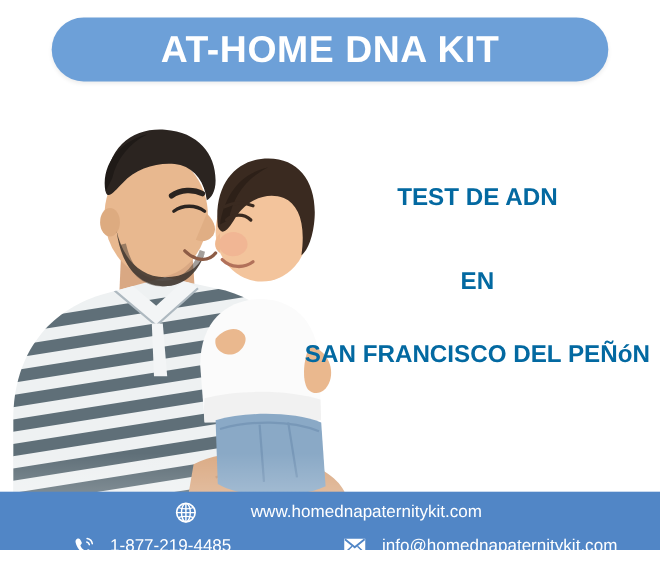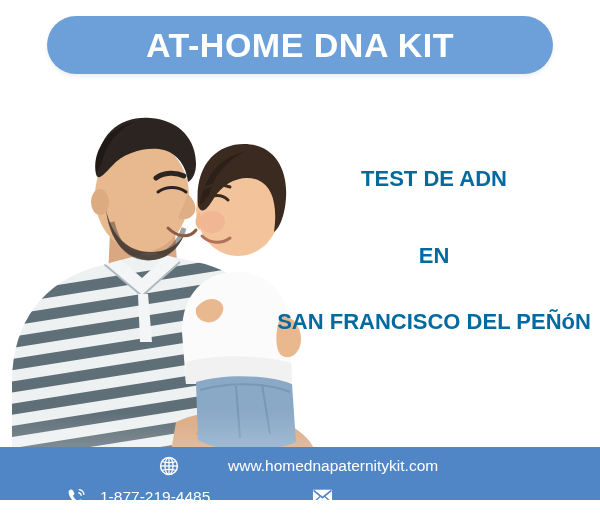--- a/index.html
+++ b/index.html
@@ -260,18 +260,19 @@
       <span class="footer-gap"></span>
 
       <span class="footer-sep">
         <span class="footer-icon">
           <svg width="22" height="17" viewBox="0 0 22 17" aria-hidden="true">
             <path d="M1 1.4 L21 1.4 L21 15.6 L1 15.6 Z" fill="#ffffff"></path>
             <path d="M1.6 2 L11 9.6 L20.4 2" fill="none" stroke="#5186c6" stroke-width="1.8"></path>
             <path d="M1.6 15 L8.4 8.6 M20.4 15 L13.6 8.6" fill="none" stroke="#5186c6" stroke-width="1.4"></path>
           </svg>
         </span>
+        <span class="footer-text">info@homednapaternitykit.com</span>
       </span>
     </div>
 
   </div>
 
 </div>
 
 </body></html>

